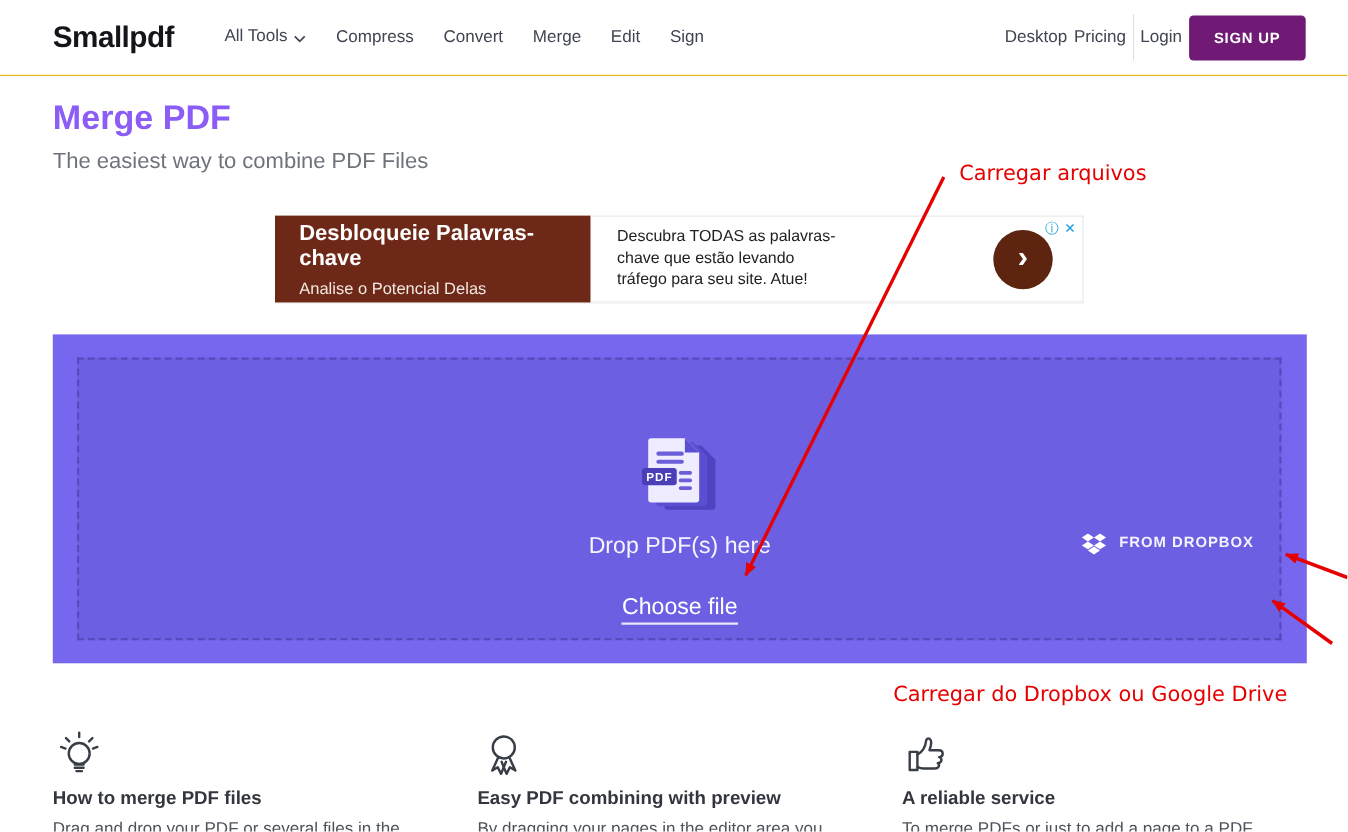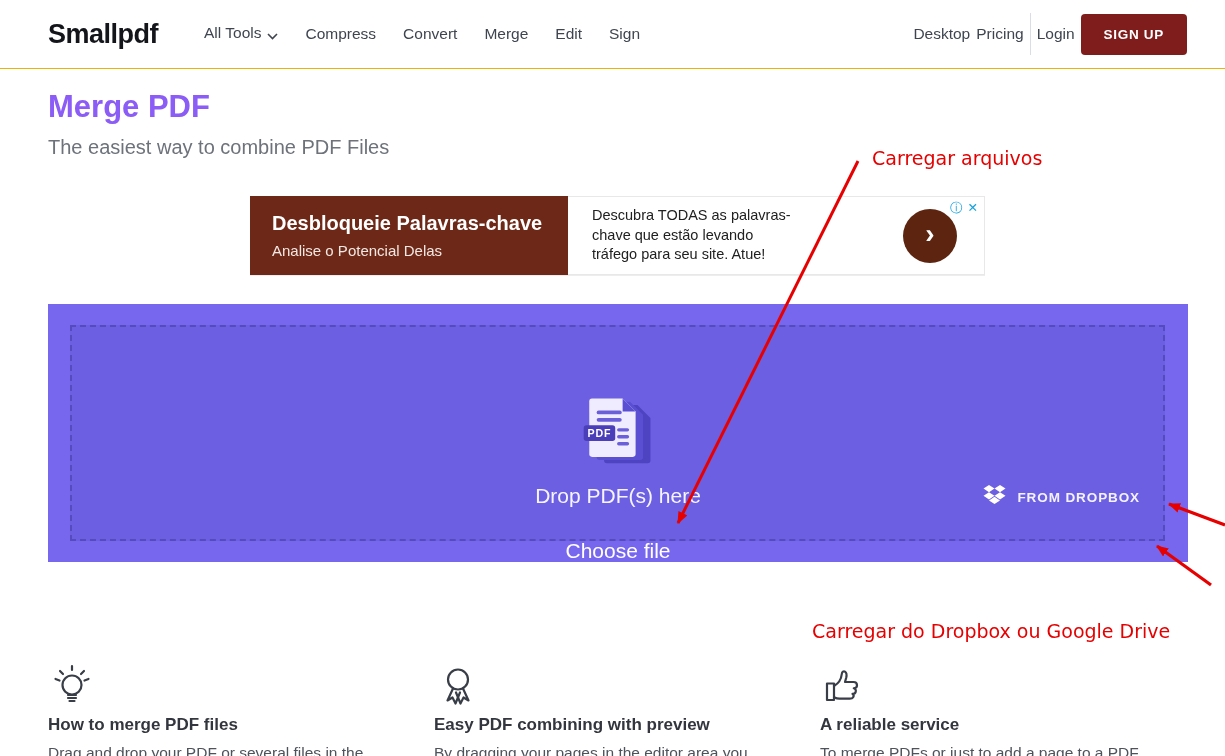--- a/index.html
+++ b/index.html
@@ -18,21 +18,21 @@
   .logo {
     margin-left:48px; font-size:27px; font-weight:700; color:#14151a;
     letter-spacing:-0.5px; cursor:pointer;
   }
   .nav { display:flex; align-items:center; gap:27px; margin-left:46px; font-size:15.5px; }
   .nav-item { cursor:pointer; display:flex; gap:6px; color:#3f4550; }
   .chev { display:inline-block; margin-top:2px; }
   .header-right { margin-left:auto; margin-right:38px; display:flex; align-items:center; gap:6px; font-size:15.5px; }
   .vdivider { width:1px; height:42px; background:#dadde2; }
   .signup-btn {
-    background:#7f1d1d; color:#fff; border:none; border-radius:4px;
+    background:#701a75; color:#fff; border:none; border-radius:4px;
     font-family:"Liberation Sans", sans-serif;
     font-size:13.5px; font-weight:700; letter-spacing:0.7px;
     padding:13px 23px; cursor:pointer;
   }
 
   
   .hero { position:absolute; left:48px; top:89px; }
   .hero h1 { font-size:31px; font-weight:700; color:#8b5cf6; }
   .hero .subtitle { margin-top:11px; font-size:20px; color:#6d727b; font-weight:400; }
 
@@ -40,21 +40,21 @@
   .ad {
     position:absolute; left:250px; top:196px; width:735px; height:79px;
     display:flex; cursor:pointer; box-shadow:0 1px 0 rgba(0,0,0,0.07);
   }
   .ad-logo {
     width:90px; background:#c05a2e; display:flex; flex-direction:column;
     align-items:center; justify-content:center; gap:3px;
   }
   .ad-brand { color:#fff; font-size:8.5px; font-weight:700; letter-spacing:1.4px; text-transform:uppercase; }
   .ad-dark {
-    width:318px; background:#6e2817; color:#fff;
+    width:287px; background:#6e2817; color:#fff;
     display:flex; flex-direction:column; justify-content:center; padding-left:22px;
   }
   .ad-headline { font-size:20px; font-weight:700; }
   .ad-subheadline { font-size:15px; color:#f2e8e3; margin-top:7px; font-weight:400; }
   .ad-white { flex:1; position:relative; background:#fff; border:1px solid #e8e8e8; border-left:none; }
   .ad-body {
     position:absolute; left:24px; top:9px; width:200px;
     font-size:14.5px; line-height:1.36; color:#212121;
   }
   .ad-cta {
@@ -67,36 +67,36 @@
   .ad-choices span { cursor:pointer; }
 
   
   .annot { position:absolute; color:#e60000; font-family:"DejaVu Sans", sans-serif; font-size:19px; z-index:40; }
   .annot-upload { left:872px; top:147px; }
   .annot-cloud { left:812px; top:620px; }
   .arrows { position:absolute; left:0; top:0; z-index:45; pointer-events:none; }
 
   
   .dropzone {
-    position:absolute; left:48px; top:304px; width:1140px; height:258px;
+    position:absolute; left:48px; top:304px; width:1140px; height:299px;
     background:#7767ef;
   }
   .dz-inner {
     position:absolute; left:22px; top:21px; right:23px; bottom:21px;
     background:#6c5fe2; border:2px dashed #554bbd;
   }
   .dz-content { position:absolute; top:92px; left:0; width:100%; text-align:center; }
   .dz-drop { margin-top:16px; font-size:21px; color:#f6f5ff; }
   .dz-choose {
     display:inline-block; margin-top:13px; font-size:21px; color:#ffffff;
     border-bottom:2px solid rgba(255,255,255,0.85); padding-bottom:2px; cursor:pointer;
   }
   .dz-cloud { position:absolute; right:48px; top:181px; display:flex; flex-direction:column; align-items:flex-end; gap:21px; }
   .dz-cloud-btn {
-    display:flex; align-items:flex-end; gap:11px; cursor:pointer;
+    display:flex; align-items:flex-start; gap:11px; cursor:pointer;
     color:#f3f2fe; font-size:13.5px; font-weight:700; letter-spacing:0.9px;
   }
 
   
   .feature { position:absolute; top:663px; width:370px; }
   .feature.f1 { left:48px; } .feature.f2 { left:434px; } .feature.f3 { left:820px; }
   .feature h3 { font-size:17px; font-weight:700; color:#33363e; }
   .feature p { margin-top:9px; font-size:15.5px; color:#4e525b; }
   .ficon { stroke:#383d47; stroke-width:2.2; fill:none; stroke-linecap:round; stroke-linejoin:round; }
 </style>

